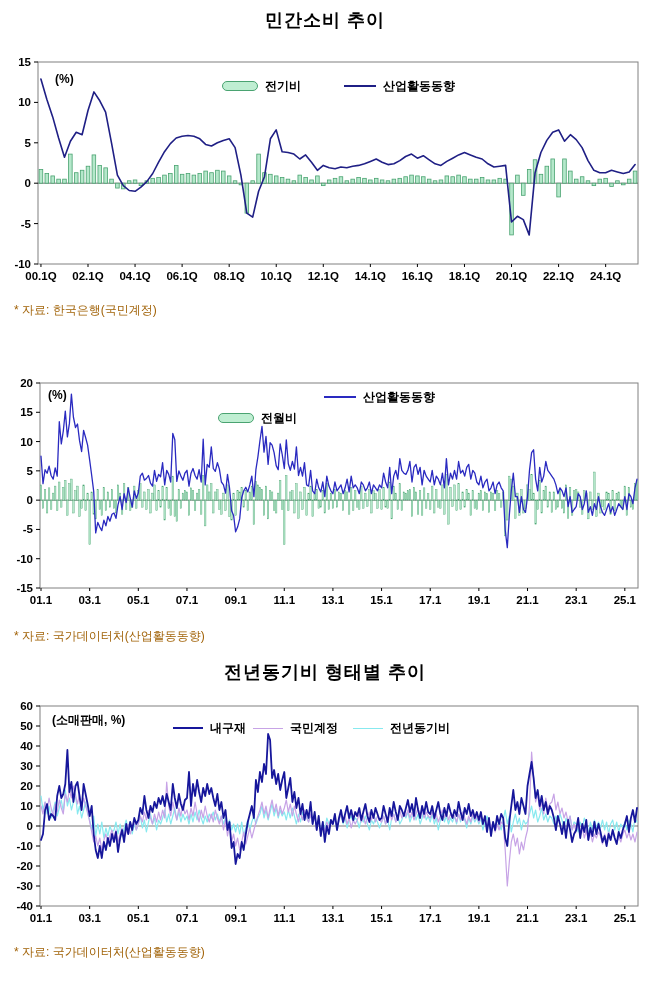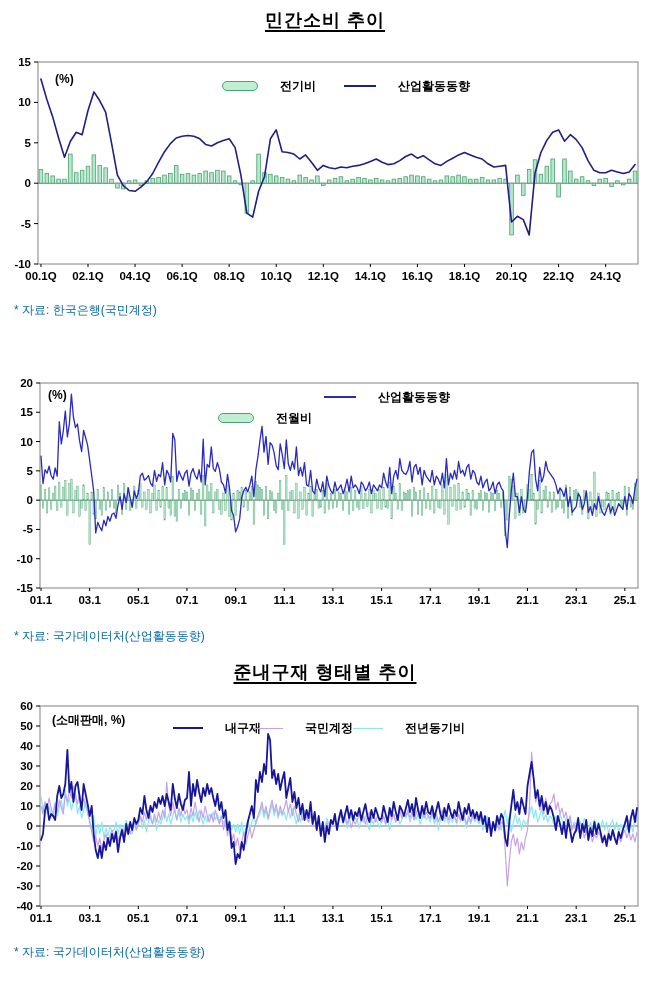--- a/index.html
+++ b/index.html
@@ -1,23 +1,23 @@
 <!DOCTYPE html>
 <html><head>
 <meta charset="utf-8">
 <style>
   html,body{margin:0;padding:0;background:#fff;}
   .page{position:relative;width:650px;height:988px;background:#fff;overflow:hidden;
         font-family:"Liberation Sans",sans-serif;color:#000;}
   .chart-title{position:absolute;left:0;right:0;text-align:center;
         font-size:18px;font-weight:bold;letter-spacing:1px;}
-  .chart-title .u{text-decoration:underline;text-decoration-thickness:2px;text-underline-offset:4px;text-align:right;}
-  .src{position:absolute;left:14px;font-size:12px;color:#0369a1;}
+  .chart-title .u{text-decoration-thickness:2px;text-underline-offset:4px;text-align:right;}
+  .src{position:absolute;left:14px;font-size:12px;color:#a16207;}
   .unit{position:absolute;font-size:12px;font-weight:600;}
-  .legend-item{position:absolute;display:flex;align-items:center;gap:22px;
+  .legend-item{position:absolute;display:flex;align-items:center;gap:7px;
         font-size:12px;font-weight:bold;line-height:12px;}
   .swatch-bar{display:inline-block;width:34px;height:8px;border:1.5px solid #4aa371;
         background:#bfeed2;border-radius:5px;}
   .swatch-line{display:inline-block;width:32px;height:0;border-top:2px solid #1f1f85;}
   svg{position:absolute;left:0;}
   svg text.tick{font-family:"Liberation Sans",sans-serif;font-size:11.5px;font-weight:bold;fill:#000;}
 </style>
 </head>
 <body>
 
@@ -529,21 +529,21 @@
     <span class="swatch-bar"></span>
     <span>전월비</span>
   </div>
   <div class="legend-item" style="left:324px;top:391px">
     <span class="swatch-line" style="border-top-color:#2a2ac0"></span>
     <span>산업활동동향</span>
   </div>
   <div class="src" style="top:628px">* 자료: 국가데이터처(산업활동동향)</div>
 
   <div class="chart-title" style="top:660px">
-    <span class="u">준내구재 형태별 추이</span>
+    <span class="u">전년동기비 형태별 추이</span>
   </div>
   <svg width="650" height="250" viewBox="0 0 650 250" style="top:694px">
       <rect x="40" y="12" width="598" height="200" fill="none" stroke="#808080" stroke-width="1"></rect>
       <line x1="36" y1="12" x2="40" y2="12" stroke="#000" stroke-width="1"></line>
       <text x="33" y="16" text-anchor="end" class="tick">60</text>
       <line x1="36" y1="32" x2="40" y2="32" stroke="#000" stroke-width="1"></line>
       <text x="33" y="36" text-anchor="end" class="tick">50</text>
       <line x1="36" y1="52" x2="40" y2="52" stroke="#000" stroke-width="1"></line>
       <text x="33" y="56" text-anchor="end" class="tick">40</text>
       <line x1="36" y1="72" x2="40" y2="72" stroke="#000" stroke-width="1"></line>

